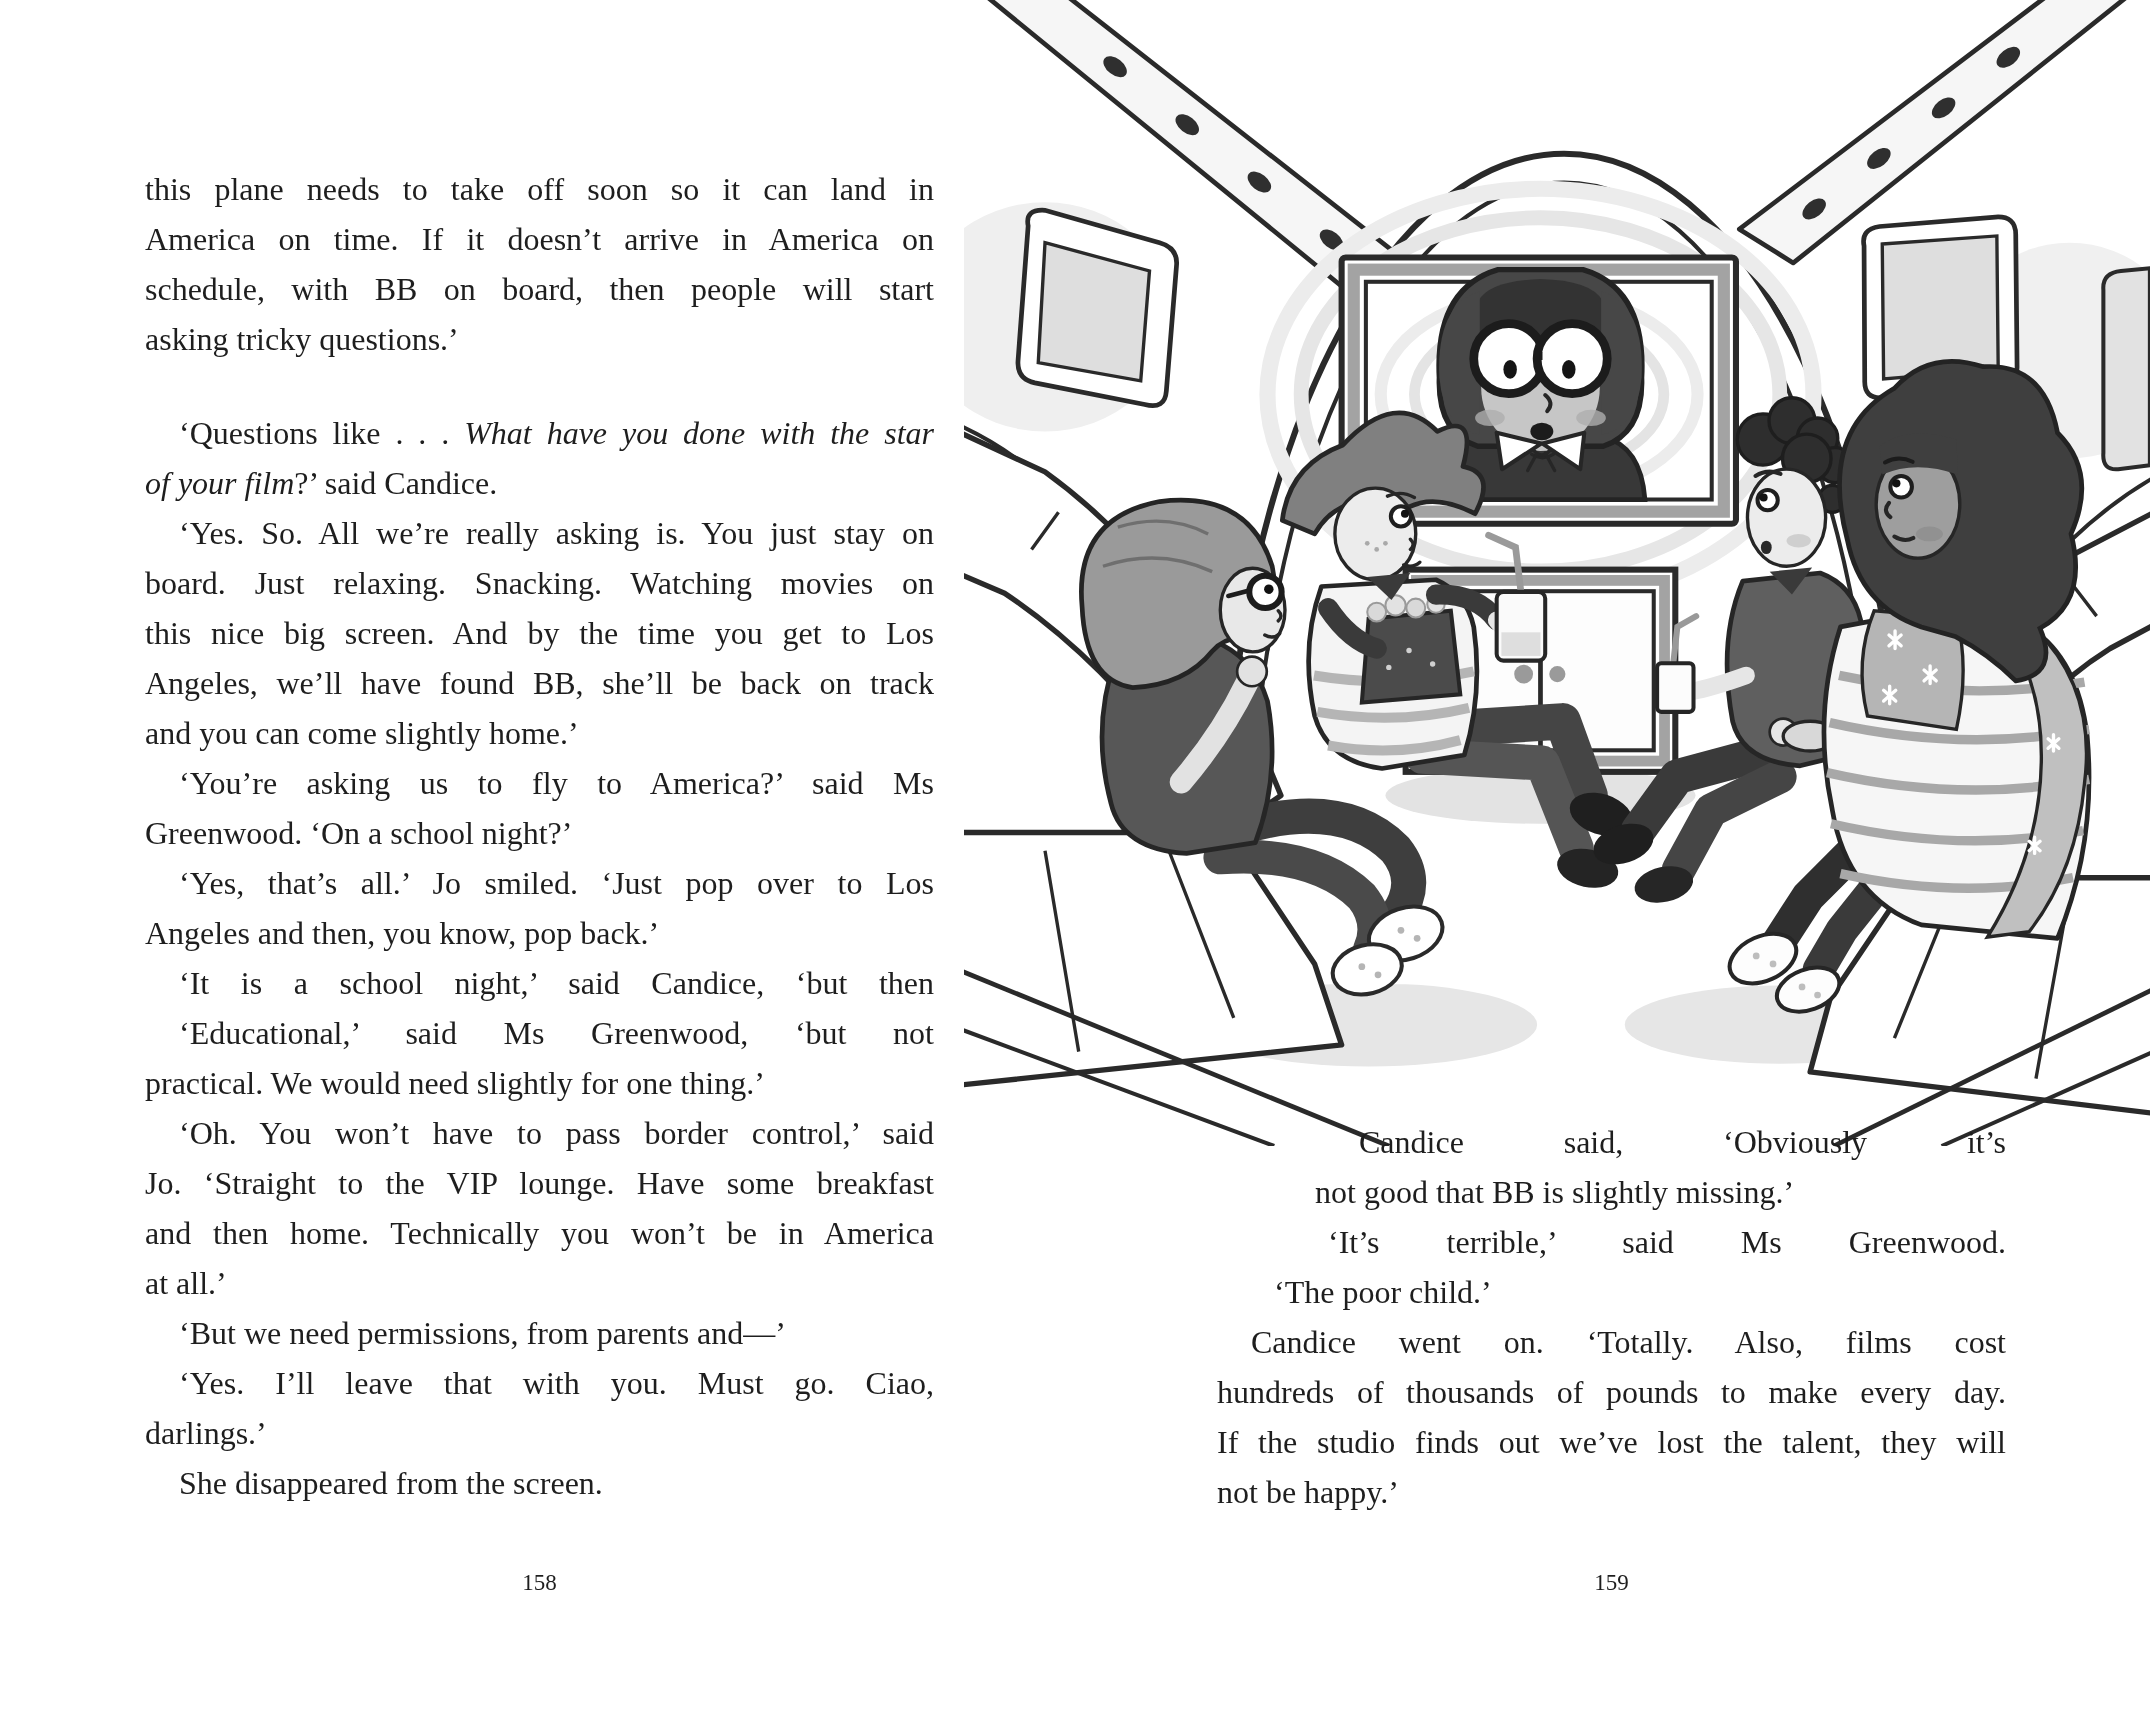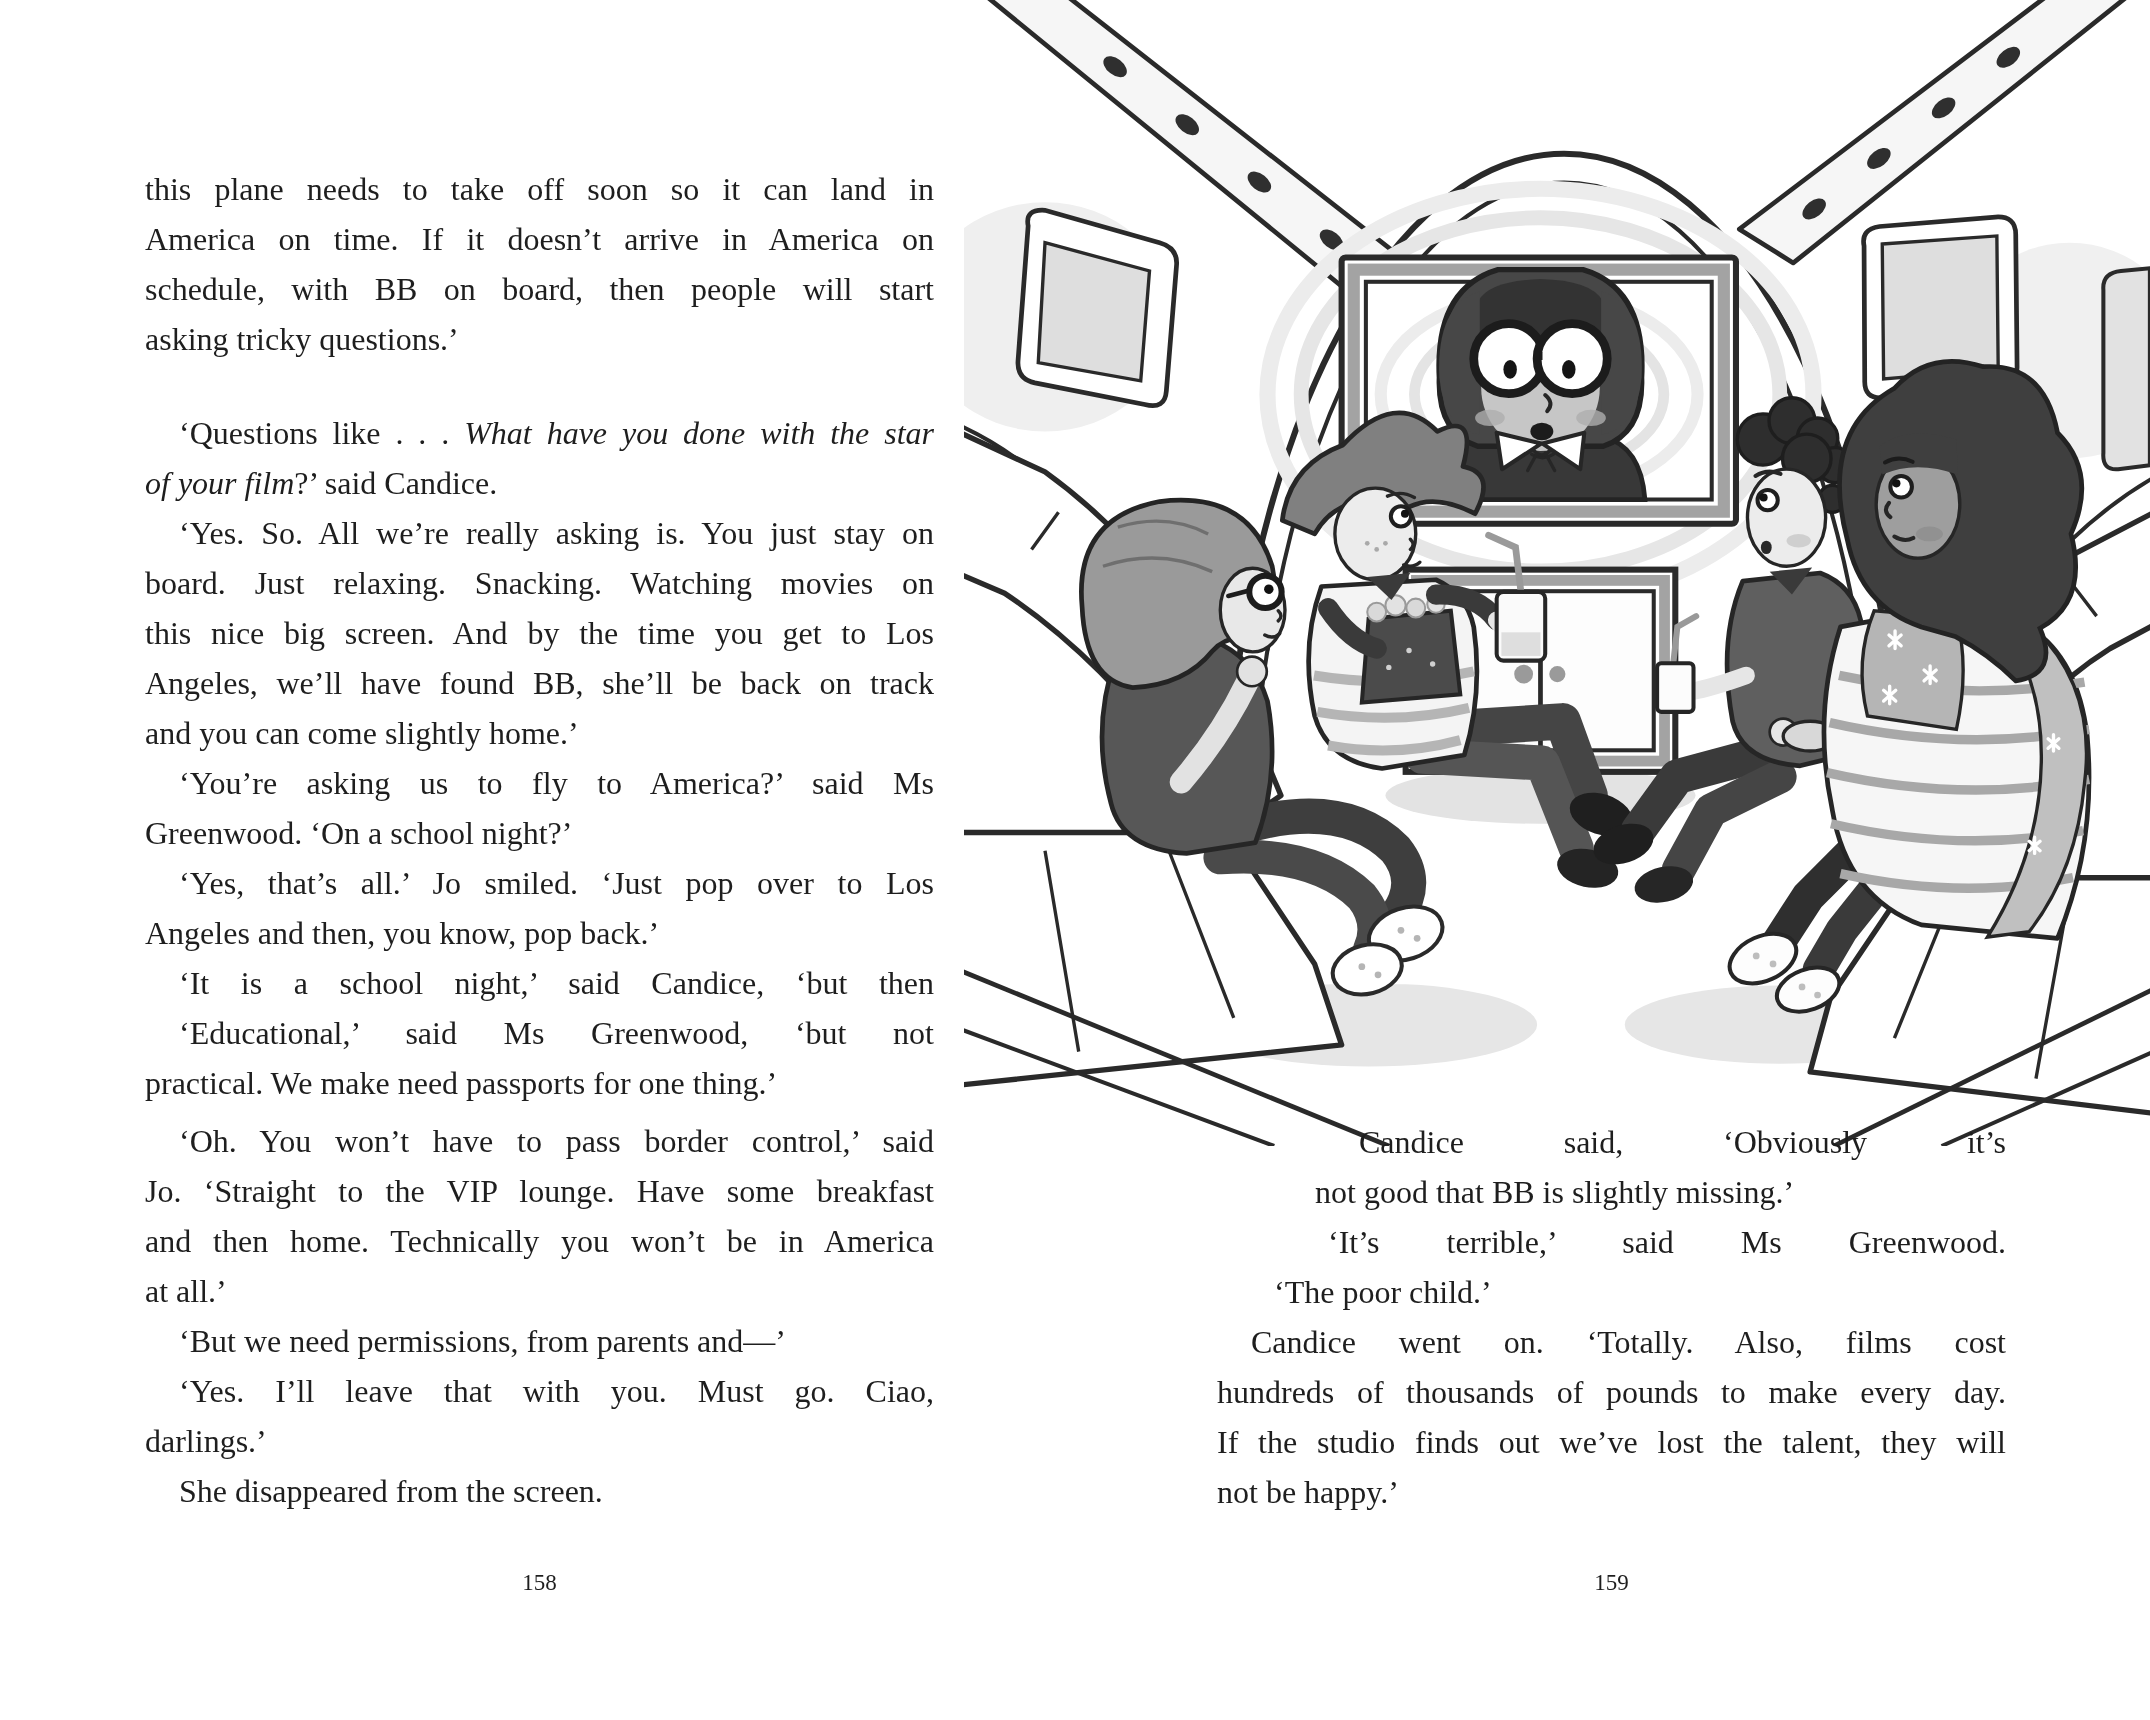--- a/index.html
+++ b/index.html
@@ -41,22 +41,22 @@
     <div class="bline just" style="padding-left: 0px;"><span>board. Just relaxing. Snacking. Watching movies on</span></div>
     <div class="bline just" style="padding-left: 0px;"><span>this nice big screen. And by the time you get to Los</span></div>
     <div class="bline just" style="padding-left: 0px;"><span>Angeles, we’ll have found BB, she’ll be back on track</span></div>
     <div class="bline" style="padding-left: 0px;"><span>and you can come slightly home.’</span></div>
     <div class="bline just" style="padding-left: 34px;"><span>‘You’re asking us to fly to America?’ said Ms</span></div>
     <div class="bline" style="padding-left: 0px;"><span>Greenwood. ‘On a school night?’</span></div>
     <div class="bline just" style="padding-left: 34px;"><span>‘Yes, that’s all.’ Jo smiled. ‘Just pop over to Los</span></div>
     <div class="bline" style="padding-left: 0px;"><span>Angeles and then, you know, pop back.’</span></div>
     <div class="bline just" style="padding-left: 34px;"><span>‘It is a school night,’ said Candice, ‘but then</span></div>
     <div class="bline just" style="padding-left: 34px;"><span>‘Educational,’ said Ms Greenwood, ‘but not</span></div>
-    <div class="bline" style="padding-left: 0px;"><span>practical. We make need passports for one thing.’</span></div>
-    <div class="bline just" style="padding-left: 34px; margin-top: 8px;"><span>‘Oh. You won’t have to pass border control,’ said</span></div>
+    <div class="bline" style="padding-left: 0px;"><span>practical. We would need slightly for one thing.’</span></div>
+    <div class="bline just" style="padding-left: 34px;"><span>‘Oh. You won’t have to pass border control,’ said</span></div>
     <div class="bline just" style="padding-left: 0px;"><span>Jo. ‘Straight to the VIP lounge. Have some breakfast</span></div>
     <div class="bline just" style="padding-left: 0px;"><span>and then home. Technically you won’t be in America</span></div>
     <div class="bline" style="padding-left: 0px;"><span>at all.’</span></div>
     <div class="bline" style="padding-left: 34px;"><span>‘But we need permissions, from parents and—’</span></div>
     <div class="bline just" style="padding-left: 34px;"><span>‘Yes. I’ll leave that with you. Must go. Ciao,</span></div>
     <div class="bline" style="padding-left: 0px;"><span>darlings.’</span></div>
     <div class="bline" style="padding-left: 34px;"><span>She disappeared from the screen.</span></div>
   </div>
 <div class="pagenum left">158</div>
 

